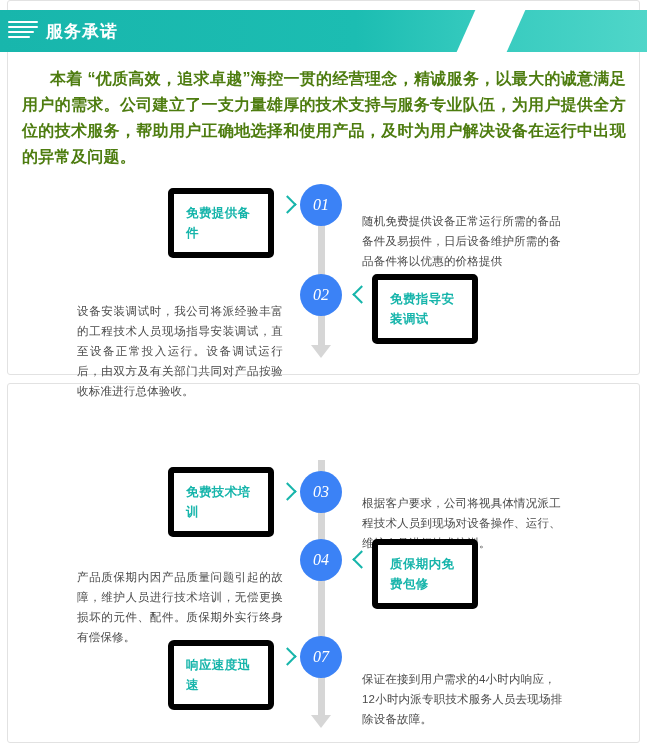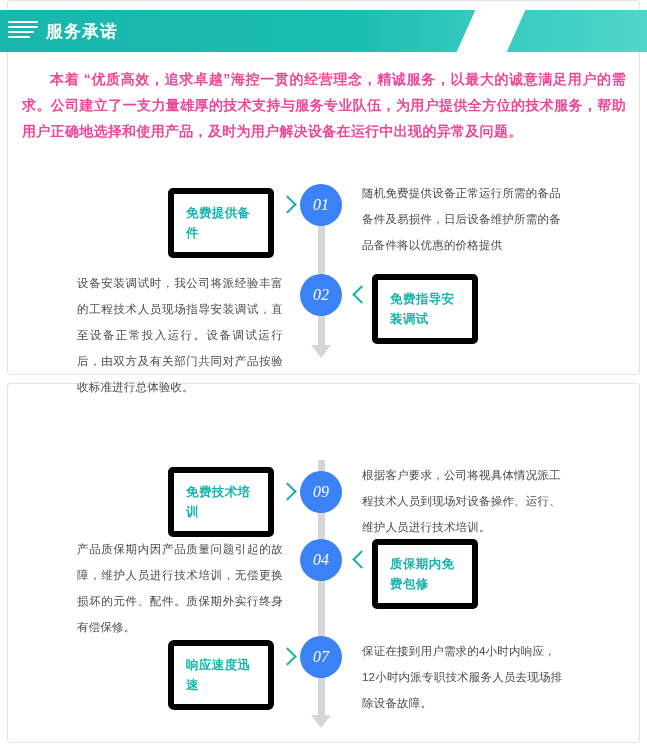--- a/index.html
+++ b/index.html
@@ -69,23 +69,23 @@
     font-weight: bold;
     letter-spacing: 1px;
   }
 
   
   .intro {
     position: absolute;
     left: 22px;
     top: 66px;
     width: 604px;
-    font-size: 14px;
+    font-size: 16px;
     line-height: 26px;
-    color: #ec4899;
+    color: #4d7c0f;
     font-weight: bold;
     text-align: justify;
     text-indent: 28px;
     letter-spacing: 0.3px;
   }
 
   
   .panel {
     position: absolute;
     left: 7px;
@@ -158,24 +158,25 @@
     border-right: 2px solid #17b5ab;
     z-index: 2;
   }
   .chev.point-right { transform: rotate(45deg); }
   .chev.point-left  { transform: rotate(-135deg); }
 
   
   .desc {
     position: absolute;
     font-size: 11.5px;
-    line-height: 26px;
+    line-height: 20px;
     color: #4a4a4a;
     width: 206px;
     letter-spacing: 0.2px;
+    margin-top: 31px;
   }
   .desc.right { left: 362px; text-align: left; }
   .desc.left  { left: 77px; text-align: justify; }
 </style>
 </head>
 <body>
 
 <div class="page">
 
   <div class="panel panel-a"></div>
@@ -204,21 +205,21 @@
   <div class="step-circle" style="top:184px;">01</div>
   <div class="callout left" style="top:188px;">免费提供备件</div>
   <div class="chev point-right" style="left:281px; top:198px;"></div>
   <div class="desc right" style="top:180px;">随机免费提供设备正常运行所需的备品备件及易损件，日后设备维护所需的备品备件将以优惠的价格提供</div>
 
   <div class="step-circle" style="top:274px;">02</div>
   <div class="callout right" style="top:274px;">免费指导安装调试</div>
   <div class="chev point-left" style="left:355px; top:288px;"></div>
   <div class="desc left" style="top:270px;">设备安装调试时，我公司将派经验丰富的工程技术人员现场指导安装调试，直至设备正常投入运行。设备调试运行后，由双方及有关部门共同对产品按验收标准进行总体验收。</div>
 
-  <div class="step-circle" style="top:471px;">09</div>
+  <div class="step-circle" style="top:471px;">03</div>
   <div class="callout left" style="top:467px;">免费技术培训</div>
   <div class="chev point-right" style="left:281px; top:485px;"></div>
   <div class="desc right" style="top:462px;">根据客户要求，公司将视具体情况派工程技术人员到现场对设备操作、运行、维护人员进行技术培训。</div>
 
   <div class="step-circle" style="top:539px;">04</div>
   <div class="callout right" style="top:539px;">质保期内免费包修</div>
   <div class="chev point-left" style="left:355px; top:553px;"></div>
   <div class="desc left" style="top:536px;">产品质保期内因产品质量问题引起的故障，维护人员进行技术培训，无偿更换损坏的元件、配件。质保期外实行终身有偿保修。</div>
 
   <div class="step-circle" style="top:636px;">07</div>

